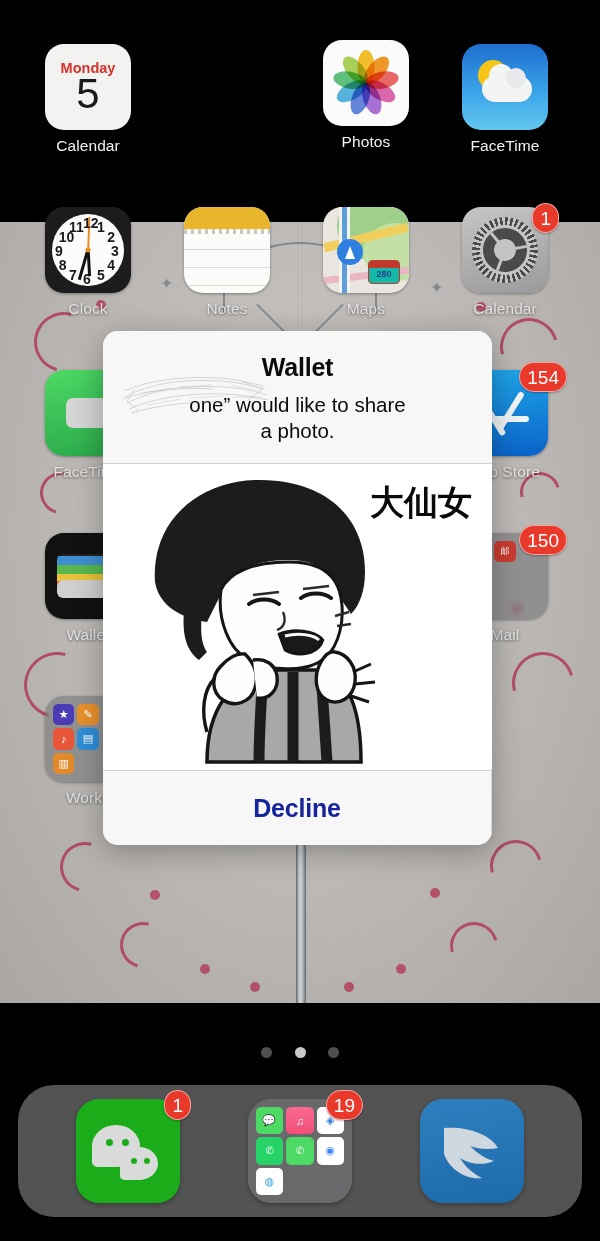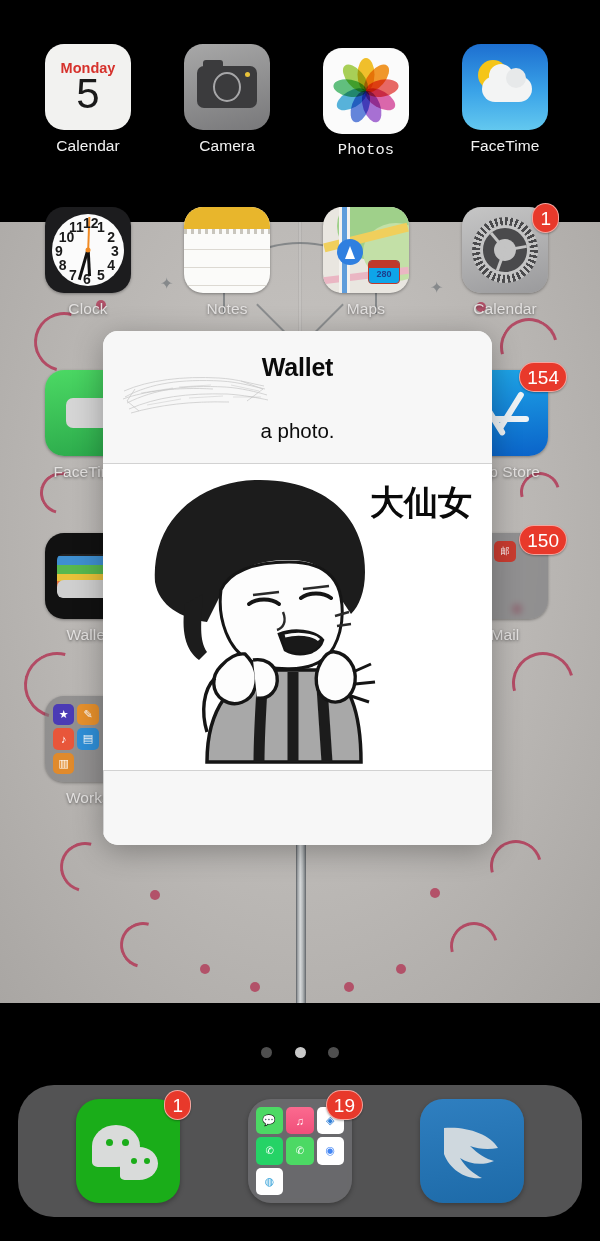--- a/index.html
+++ b/index.html
@@ -92,21 +92,21 @@
   .ic-maps{background:#e9e6e0;position:relative;}
   .m-green{position:absolute;right:-6px;top:-16px;width:78px;height:70px;border-radius:50%;background:#9fd08a;}
   .m-green2{position:absolute;right:-20px;top:16px;width:66px;height:58px;border-radius:50%;background:#c3e0a7;}
   .m-road-v{position:absolute;left:16px;top:0;width:11px;height:100%;background:#f4f2ee;}
   .m-road-b{position:absolute;left:19px;top:0;width:5px;height:100%;background:#5f9ddb;}
   .m-road-y{position:absolute;left:0;top:26px;width:100%;height:9px;background:#f0cf5c;transform:rotate(-14deg);}
   .m-road-p{position:absolute;left:0;bottom:14px;width:100%;height:7px;background:#eab6c3;transform:rotate(-7deg);}
   .m-nav{position:absolute;left:14px;top:32px;width:26px;height:26px;border-radius:50%;background:#2f7fe0;
      display:flex;align-items:center;justify-content:center;}
   .m-arrow{width:0;height:0;border-left:5px solid transparent;border-right:5px solid transparent;border-bottom:13px solid #fff;}
-  .m-shield{position:absolute;right:9px;bottom:9px;width:30px;height:22px;background:#0ea5e9;border:1.6px solid #c0392b;border-radius:4px;overflow:hidden;}
+  .m-shield{position:absolute;right:9px;bottom:9px;width:30px;height:22px;background:#14b8a6;border:1.6px solid #c0392b;border-radius:4px;overflow:hidden;}
   .m-shield .top{height:7px;background:#c0392b;}
   .m-shield .nm{font-size:9px;font-weight:bold;color:#1d3f8f;text-align:center;line-height:12px;}
   
   .ic-settings{background:linear-gradient(165deg,#c6c6c6,#9a9a9c);display:flex;align-items:center;justify-content:center;}
   .gear{position:relative;width:66px;height:66px;border-radius:50%;
      background:repeating-conic-gradient(#4a4a4c 0deg 5deg, #c4c4c4 5deg 10deg);}
   .gear-in{position:absolute;left:50%;top:50%;transform:translate(-50%,-50%);
      width:44px;height:44px;border-radius:50%;background:#4a4a4c;
      border:3px solid #c4c4c4;}
   .gear-core{position:absolute;left:50%;top:50%;transform:translate(-50%,-50%);
@@ -298,32 +298,22 @@
   </div>
 
   <div class="app" style="left:36px;top:44px;">
     <div class="appicon ic-cal">
       <div class="cal-day">Monday</div>
       <div class="cal-num">5</div>
     </div>
     <div class="applabel">Calendar</div>
   </div>
 
-  <div class="app" style="left:175px;top:44px;">
-    <div class="appicon ic-cam">
-      <div class="cam-body">
-          <div class="cam-bump"></div>
-          <div class="cam-lens"></div>
-          <div class="cam-dot"></div>
-        </div>
-    </div>
-    <div class="applabel">Camera</div>
-  </div>
-
-  <div class="app" style="left:314px;top:48px;font-family:Liberation Mono, monospace;">
+
+  <div class="app" style="left:314px;top:40px;">
     <div class="appicon ic-photos">
       <div class="pw" id="photo-wheel">
           <div class="petal" style="background: rgb(242, 183, 5); transform: translate(-50%, -100%) rotate(0deg);"></div>
           <div class="petal" style="background: rgb(242, 135, 5); transform: translate(-50%, -100%) rotate(40deg);"></div>
           <div class="petal" style="background: rgb(232, 80, 74); transform: translate(-50%, -100%) rotate(80deg);"></div>
           <div class="petal" style="background: rgb(217, 79, 160); transform: translate(-50%, -100%) rotate(120deg);"></div>
           <div class="petal" style="background: rgb(155, 89, 208); transform: translate(-50%, -100%) rotate(160deg);"></div>
           <div class="petal" style="background: rgb(74, 114, 216); transform: translate(-50%, -100%) rotate(200deg);"></div>
           <div class="petal" style="background: rgb(58, 168, 216); transform: translate(-50%, -100%) rotate(240deg);"></div>
           <div class="petal" style="background: rgb(70, 184, 106); transform: translate(-50%, -100%) rotate(280deg);"></div>
@@ -510,21 +500,21 @@
                    C46 48, 33 46, 24 40 C30 50, 38 56, 46 60 C30 62, 14 52, 8 36 Z" fill="#cfd8de"></path>
         </svg>
       </div>
     </div>
   </div>
 
   <div class="airdrop">
     <div class="ad-head">
       <div class="ad-title">Wallet</div>
       <div class="ad-msg">
-        <br>
+        <span>one” would like to share</span><br>
         <span>a photo.</span>
       </div>
 
       <svg class="redaction" viewBox="0 0 148 52">
         <g stroke="#8e8e8e" stroke-width="0.8" fill="none" opacity="0.55">
           <path d="M4 30 C30 16, 60 12, 100 14 C118 15, 134 20, 144 22"></path>
           <path d="M6 36 C34 22, 64 18, 104 20 C120 21, 136 25, 146 28"></path>
           <path d="M3 24 C28 13, 62 9, 98 11 C116 12, 132 17, 143 19"></path>
           <path d="M8 42 C36 30, 66 26, 106 27 C122 28, 138 31, 147 33"></path>
           <path d="M10 46 C38 38, 70 34, 108 35"></path>
@@ -588,17 +578,18 @@
 
           <path d="M112 214 C100 226, 98 248, 104 268" stroke="#151515" stroke-width="3.4" fill="none"></path>
         </svg>
         <div class="meme-txt" style="top:16px;right:20px;font-size:34px;">大仙女</div>
       </div>
     </div>
 
     <div class="ad-sep"></div>
 
     <div class="ad-actions">
+      <div class="ad-btn">Decline</div>
       <div class="ad-vsep"></div>
     </div>
   </div>
 
 </div>
 
 </body></html>

